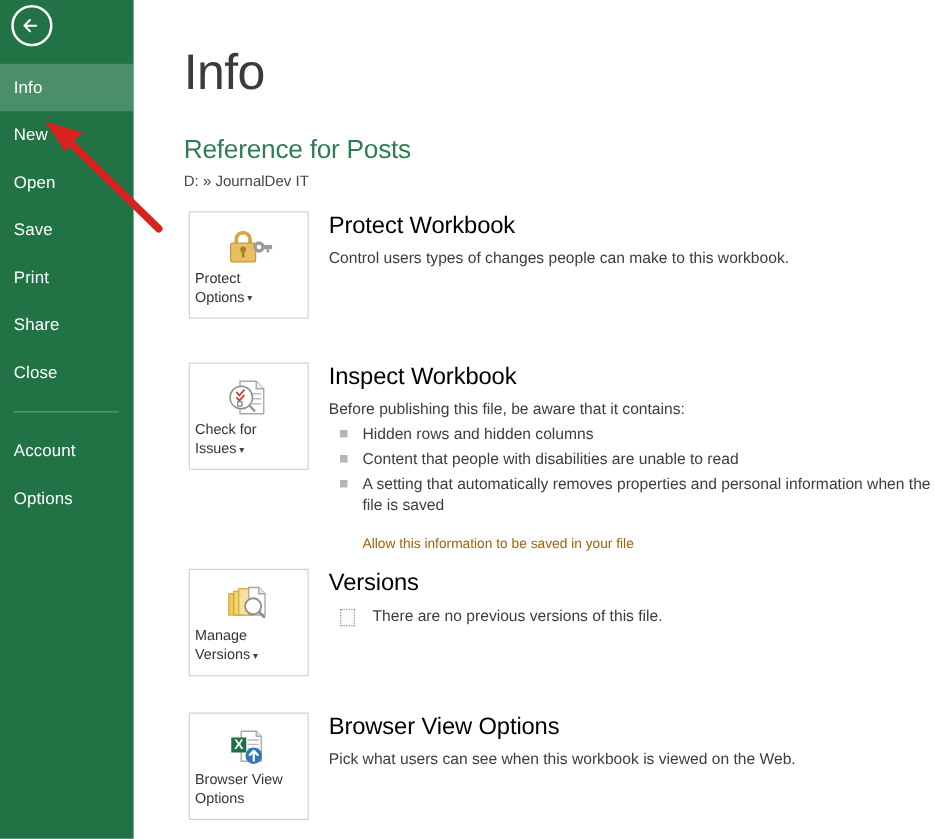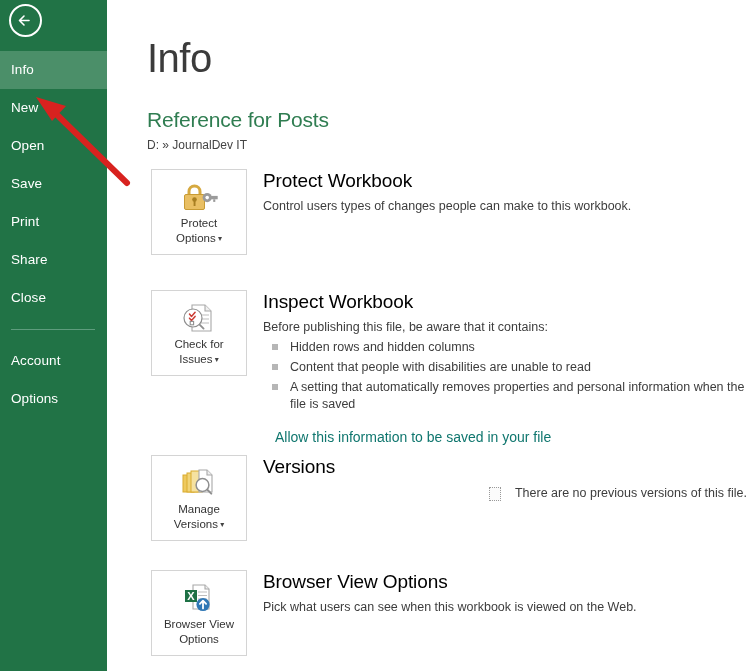--- a/index.html
+++ b/index.html
@@ -103,21 +103,21 @@
   }
   .section-btn {
     position: absolute;
     left: 0; top: 0;
     width: 96px;
     height: 86px;
     border: 1px solid #d4d4d4;
     background: #ffffff;
     box-sizing: border-box;
     cursor: pointer;
-    text-align: center;
+    text-align: left;
   }
   .section-btn .btn-icon {
     height: 38px;
     margin-top: 8px;
     display: flex;
     align-items: center;
     justify-content: center;
   }
   .section-btn .btn-label {
     font-size: 11.5px;
@@ -163,31 +163,30 @@
     margin-top: 3px;
   }
   .bullet-list li .sq {
     position: absolute;
     left: 9px; top: 5px;
     width: 6px; height: 6px;
     background: #b6b6b6;
   }
   .inline-link {
     display: inline-block;
-    margin-left: 12px;
+    margin-left: 27px;
     margin-top: 4px;
-    font-size: 14px;
-    color: #0f766e;
+    font-size: 11px;
+    color: #a16207;
     cursor: pointer;
   }
   .note-row {
     display: flex;
     align-items: flex-start;
     margin-top: 6px;
-    justify-content: flex-end;
   }
   .note-row .note-icon {
     width: 12px; height: 14px;
     margin: 2px 14px 0 9px;
     border: 1px dotted #9a9a9a;
     background: #fbfbfb;
     box-sizing: border-box;
     flex: none;
   }
   .note-row .note-text {

